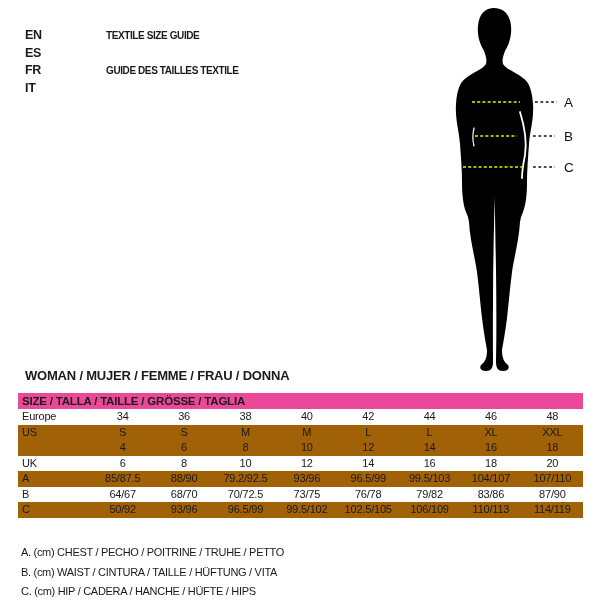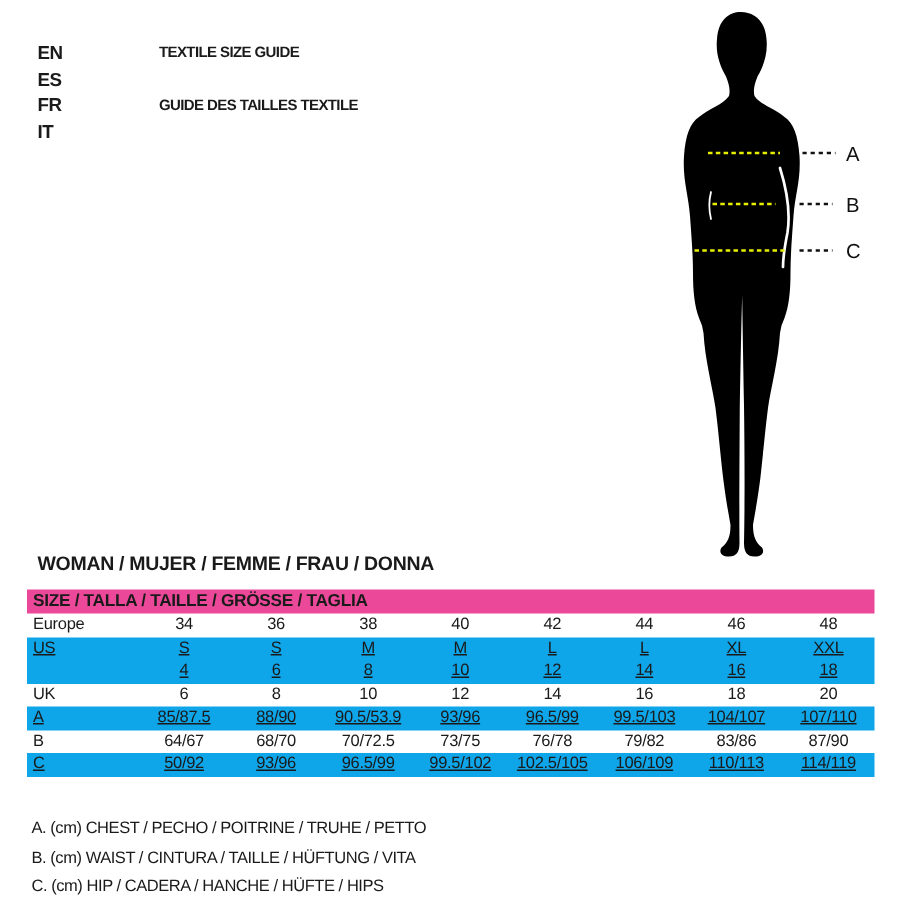--- a/index.html
+++ b/index.html
@@ -15,21 +15,21 @@
   
   .figure-wrap{position:absolute;left:440px;top:0;width:160px;height:375px;}
   
   .section-title{position:absolute;left:25px;top:368px;font-size:13px;font-weight:700;letter-spacing:-0.2px;}
   
   .size-table{position:absolute;left:18px;top:393px;width:565px;}
   .table-header{height:16px;line-height:16px;background:#ec4899;font-weight:700;font-size:11.5px;
     letter-spacing:-0.2px;padding-left:4px;box-sizing:border-box;}
   .t-row{display:grid;grid-template-columns:74px repeat(8,1fr);height:15.5px;line-height:15.5px;
     font-size:11px;letter-spacing:-0.2px;}
-  .t-row.shaded{background:#0ea5e9;text-decoration:underline;}
+  .t-row.shaded{background:#a16207;}
   .t-label{text-align:left;padding-left:4px;}
   .t-cell{text-align:center;}
   
   .legend{position:absolute;left:21px;top:543px;}
   .legend-line{height:19.5px;line-height:19.5px;font-size:11px;font-weight:400;letter-spacing:-0.3px;white-space:nowrap;}
 </style>
 </head>
 <body>
 
 <div class="canvas">
@@ -153,21 +153,21 @@
           <span class="t-cell">12</span>
           <span class="t-cell">14</span>
           <span class="t-cell">16</span>
           <span class="t-cell">18</span>
           <span class="t-cell">20</span>
         </div>
         <div class="t-row shaded">
           <span class="t-label">A</span>
           <span class="t-cell">85/87.5</span>
           <span class="t-cell">88/90</span>
-          <span class="t-cell">90.5/53.9</span>
+          <span class="t-cell">79.2/92.5</span>
           <span class="t-cell">93/96</span>
           <span class="t-cell">96.5/99</span>
           <span class="t-cell">99.5/103</span>
           <span class="t-cell">104/107</span>
           <span class="t-cell">107/110</span>
         </div>
         <div class="t-row">
           <span class="t-label">B</span>
           <span class="t-cell">64/67</span>
           <span class="t-cell">68/70</span>

